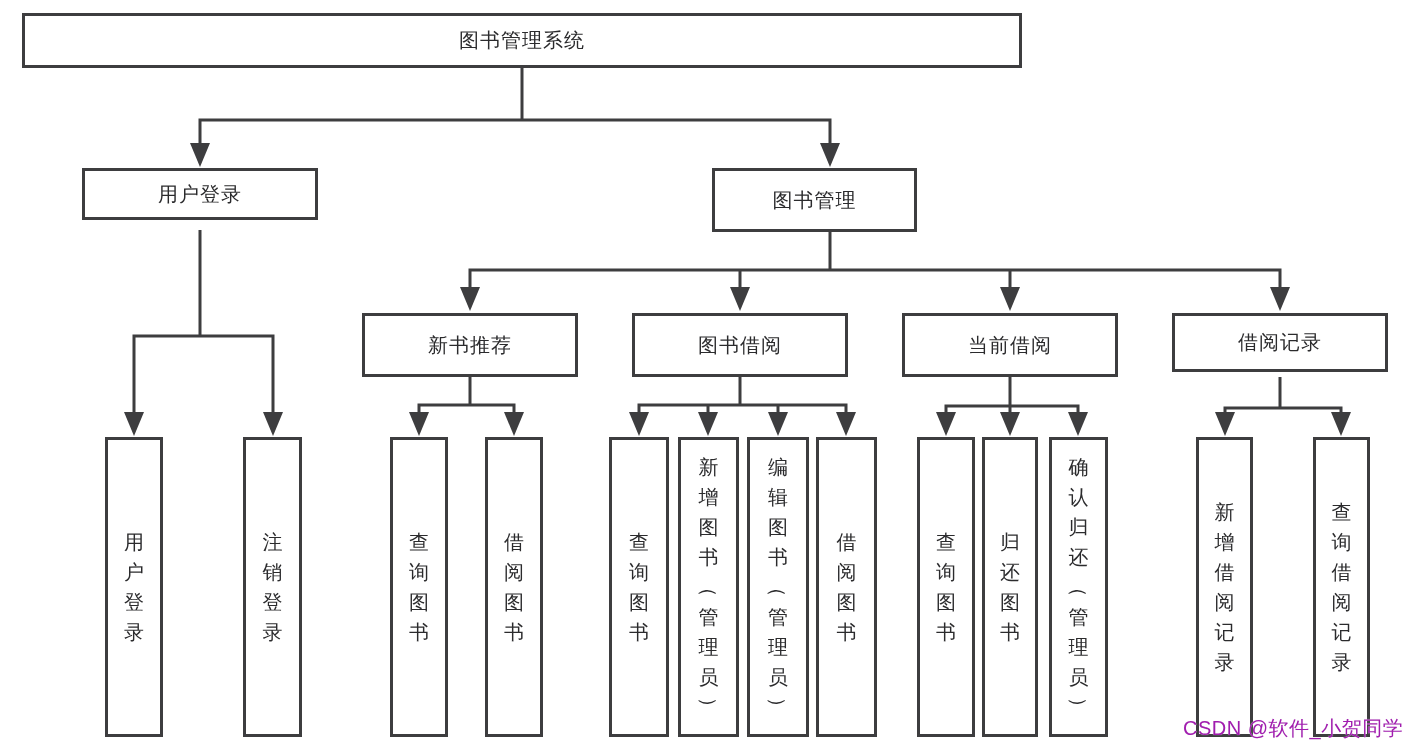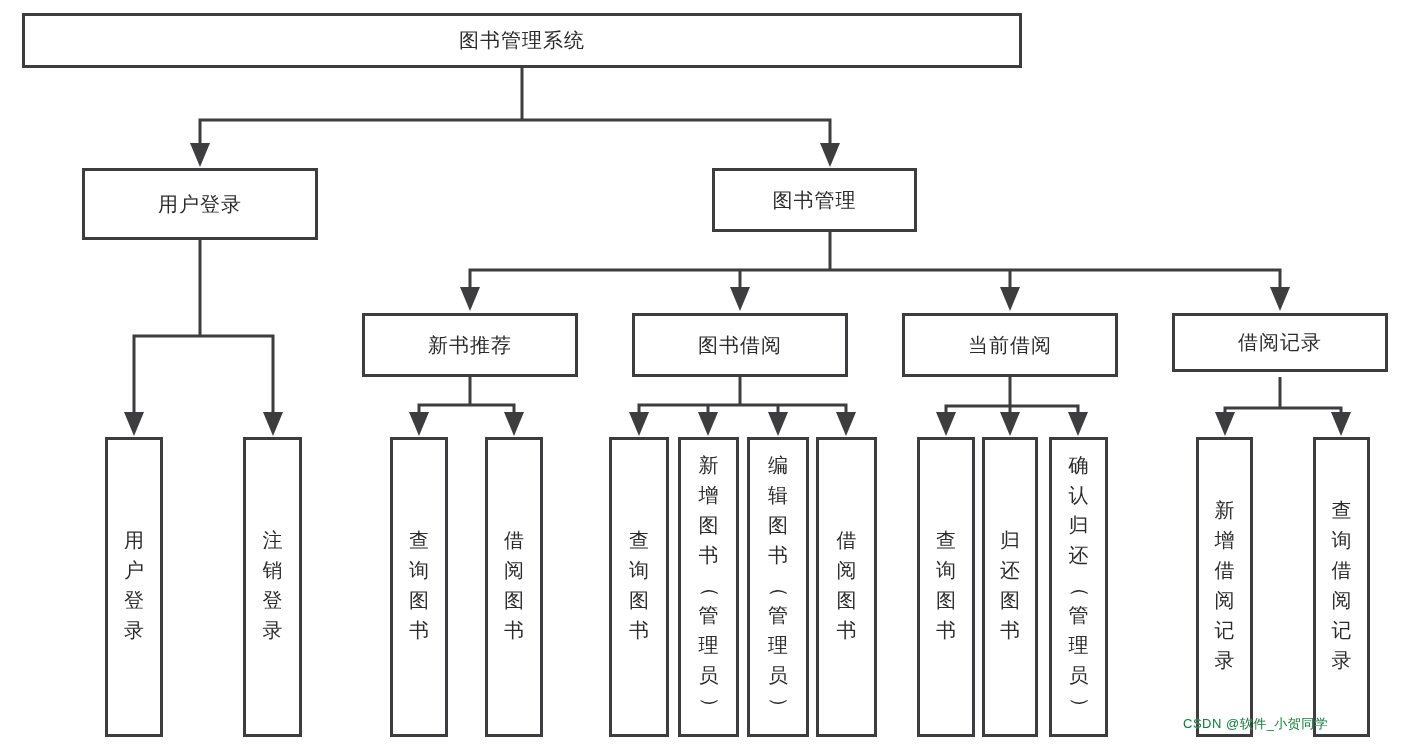--- a/index.html
+++ b/index.html
@@ -3,28 +3,28 @@
 <meta charset="utf-8">
 <style>
   html,body{margin:0;padding:0;background:#ffffff;}
   body{font-family:"Liberation Sans","DejaVu Sans",sans-serif;}
   .canvas{position:relative;width:1405px;height:747px;background:#ffffff;overflow:hidden;}
   svg.wires{position:absolute;left:0;top:0;z-index:1;}
   .node{
     position:absolute;z-index:2;box-sizing:border-box;
     background:#ffffff;border:3px solid #3d3d3f;
     display:flex;align-items:center;justify-content:center;
-    color:#2b2b2d;font-size:20px;letter-spacing:1px;font-family:Liberation Mono, monospace;
+    color:#2b2b2d;font-size:20px;letter-spacing:1px;
   }
   .vbox{flex-direction:column;letter-spacing:0;padding:0;}
   .vbox span{display:block;height:30px;line-height:30px;width:100%;text-align:center;}
   .vbox span.rot{transform:rotate(90deg);}
   .watermark{
     position:absolute;z-index:3;left:1183px;top:715px;
-    font-size:13px;color:#15803d;letter-spacing:0.5px;white-space:nowrap;
+    font-size:20px;color:#a21caf;letter-spacing:0.5px;white-space:nowrap;
     text-shadow:0 0 1px #e8eaee;
   }
 </style>
 </head>
 <body>
 
 <div class="canvas">
 
   <svg class="wires" width="1405" height="747" viewBox="0 0 1405 747" fill="none" stroke="#3d3d3f" stroke-width="3">
 
@@ -83,21 +83,21 @@
     <g>
       <path d="M1280,377 L1280,408"></path>
       <path d="M1225,422 L1225,408 L1341,408 L1341,422"></path>
       <polygon points="1215,412 1235,412 1225,436" fill="#3d3d3f" stroke="none"></polygon>
       <polygon points="1331,412 1351,412 1341,436" fill="#3d3d3f" stroke="none"></polygon>
     </g>
   </svg>
 
   <div class="node" style="left:22px;top:13px;width:1000px;height:55px">图书管理系统</div>
 
-  <div class="node" style="left:82px;top:168px;width:236px;height:72px">用户登录</div>
+  <div class="node" style="left:82px;top:168px;width:236px;height:52px">用户登录</div>
   <div class="node" style="left:712px;top:168px;width:205px;height:64px">图书管理</div>
 
   <div class="node" style="left:632px;top:313px;width:216px;height:64px">图书借阅</div>
   <div class="node" style="left:362px;top:313px;width:216px;height:64px">新书推荐</div>
   <div class="node" style="left:902px;top:313px;width:216px;height:64px">当前借阅</div>
   <div class="node" style="left:1172px;top:313px;width:216px;height:59px">借阅记录</div>
 
   <div class="node vbox" style="left:105px;top:437px;width:58px;height:300px">
       <span>用</span>
       <span>户</span>

